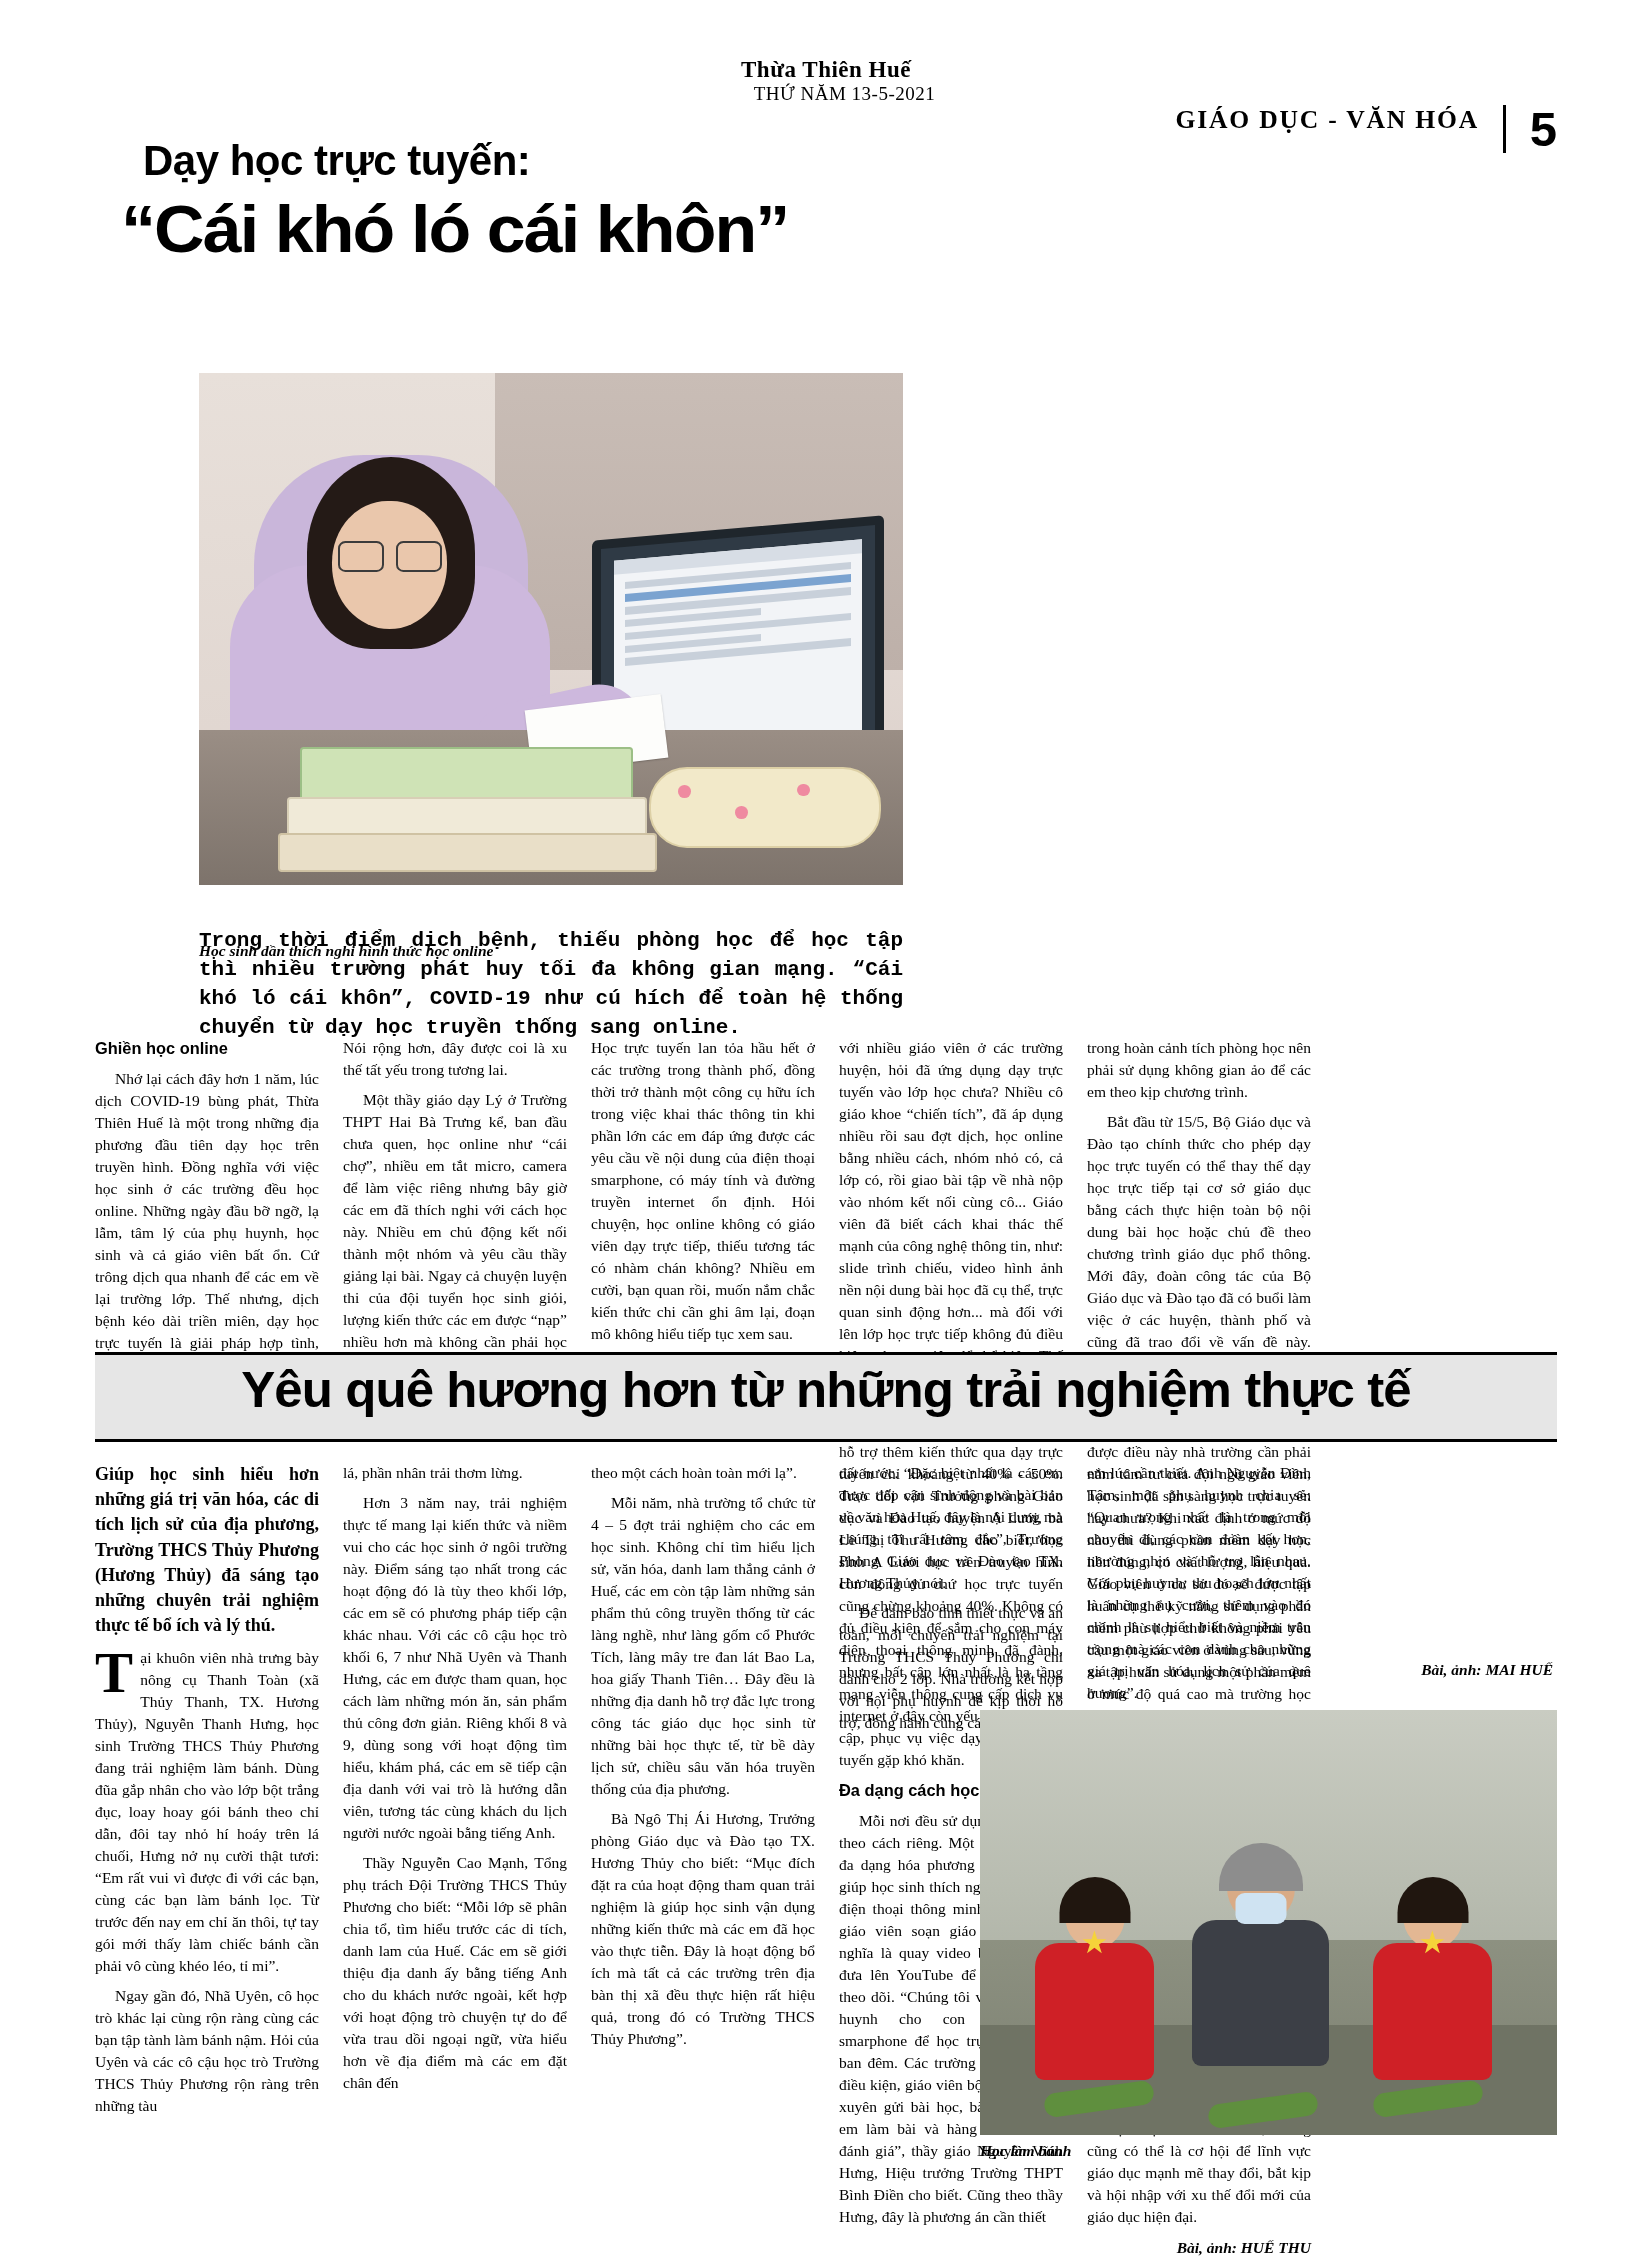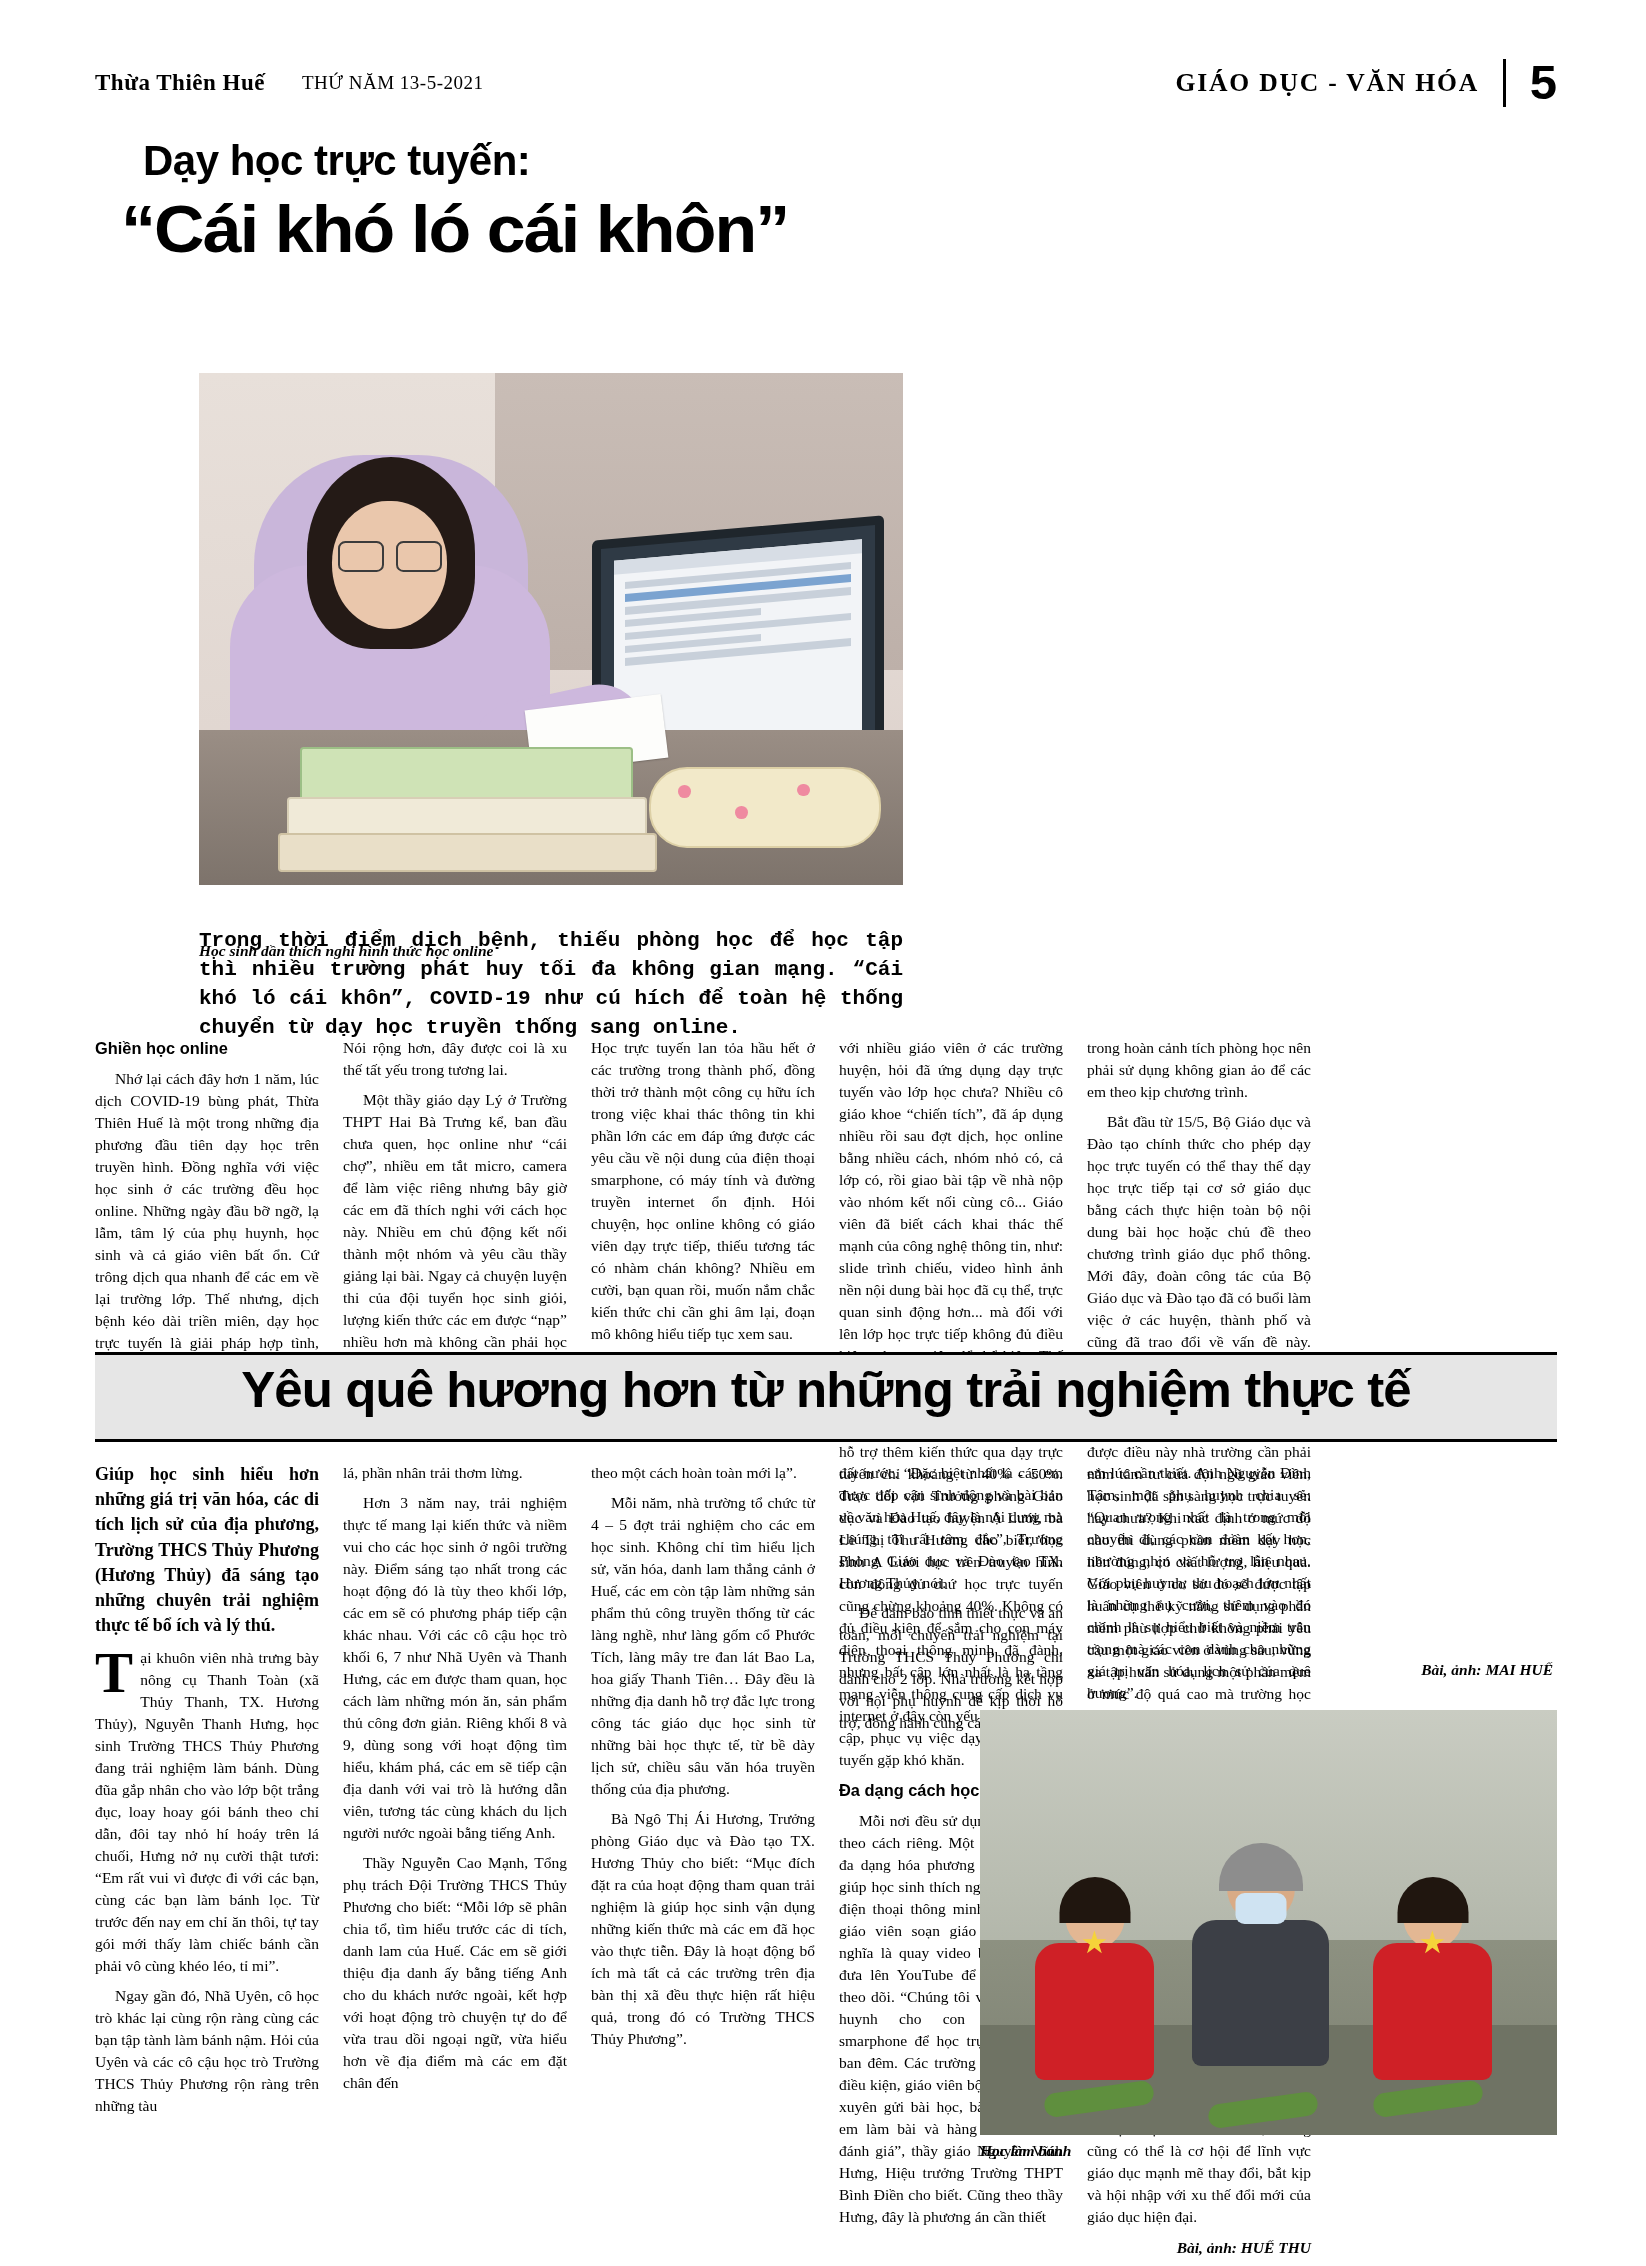--- a/index.html
+++ b/index.html
@@ -1,23 +1,23 @@
 <!DOCTYPE html>
 <html style="font-size:14.6px"><head>
 <meta charset="utf-8">
 <style>
   html,body{margin:0;padding:0;background:#ffffff;}
   body{width:1647px;height:2267px;font-family:"Liberation Serif",serif;color:#000;}
   .page{position:relative;width:1647px;height:2267px;background:#fff;box-sizing:border-box;padding:0;}
 
   
-  .masthead{position:absolute;left:95px;top:57px;width:1462px;height:51px;display:flex;align-items:center;}
+  .masthead{position:absolute;left:95px;top:57px;width:1462px;height:51px;display:flex;align-items:center;flex-direction:column;}
   .mast-left{font-family:"Liberation Serif",serif;font-weight:bold;font-size:23px;letter-spacing:0.5px;}
   .mast-date{font-family:"Liberation Serif",serif;font-size:19px;margin-left:37px;letter-spacing:0.5px;}
-  .mast-right{margin-left:auto;display:flex;align-items:center;gap:24px;}
+  .mast-right{margin-left:auto;display:flex;align-items:flex-start;gap:24px;}
   .mast-section{font-family:"Liberation Serif",serif;font-weight:bold;font-size:25.6px;letter-spacing:1.8px;}
   .mast-rule{width:2.7px;height:48px;background:#000;}
   .mast-page{font-family:"Liberation Sans",sans-serif;font-weight:bold;font-size:49px;line-height:1;}
 
   
   .a1{position:absolute;left:95px;top:137px;width:1462px;}
   .a1-head{width:786px;}
   .a1-title1{font-family:"Liberation Sans",sans-serif;font-weight:bold;font-size:42px;letter-spacing:-0.5px;margin:0 0 5.5px 48px;}
   .a1-title2{font-family:"Liberation Sans",sans-serif;font-weight:bold;font-size:66px;letter-spacing:-1.8px;margin:0 0 0 25.6px;
              transform:scaleX(1.06);transform-origin:left center;}

